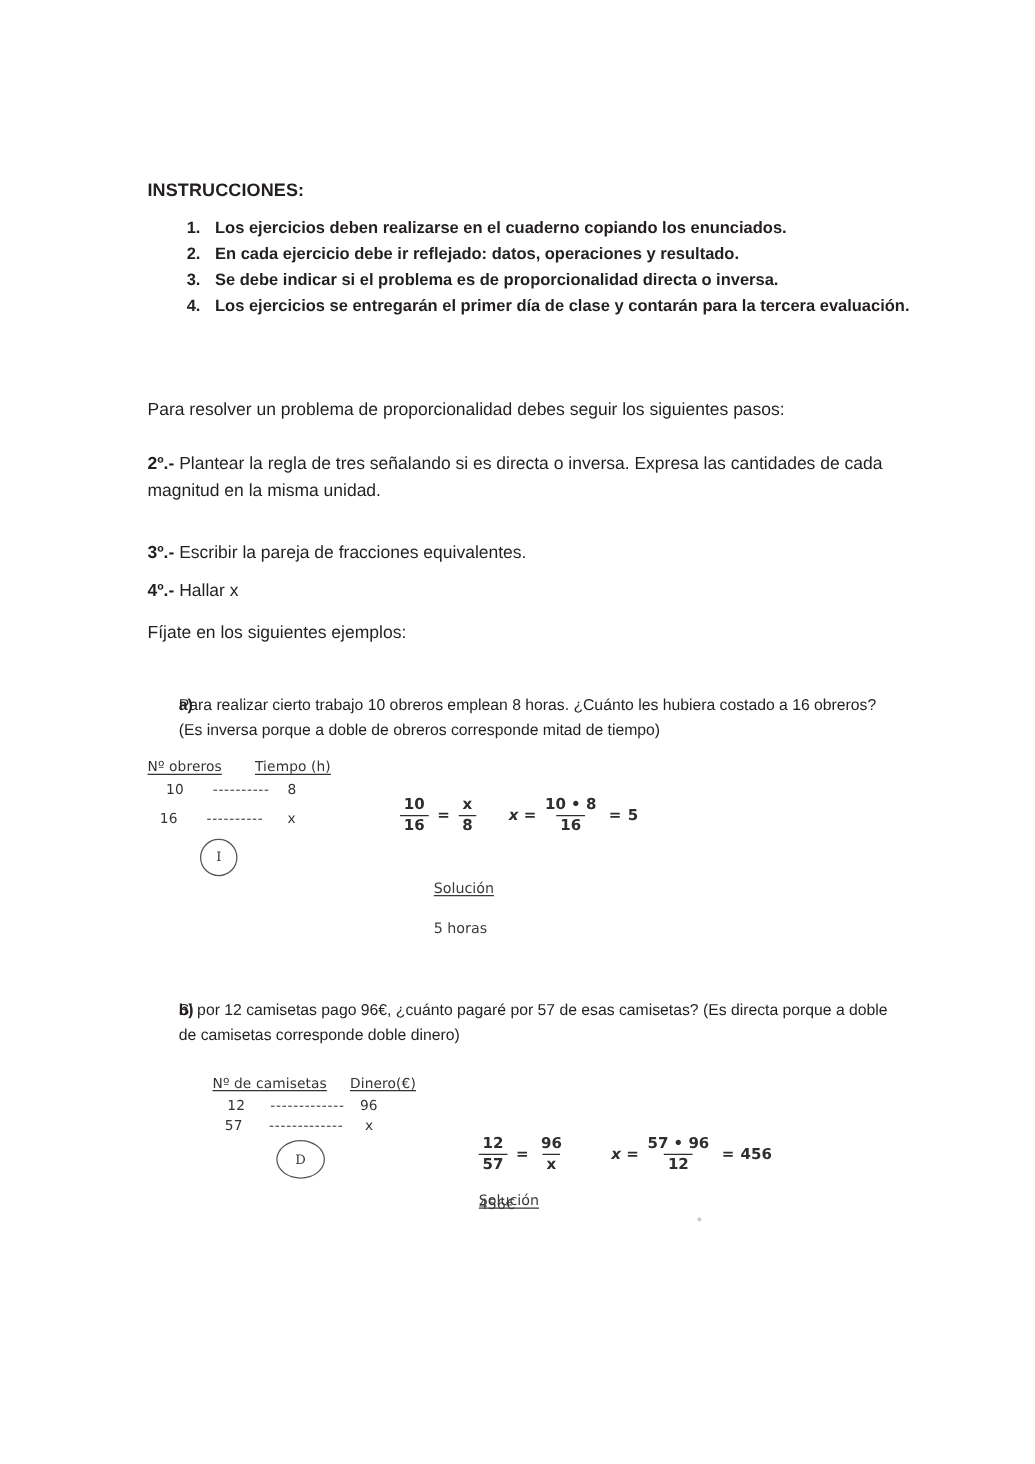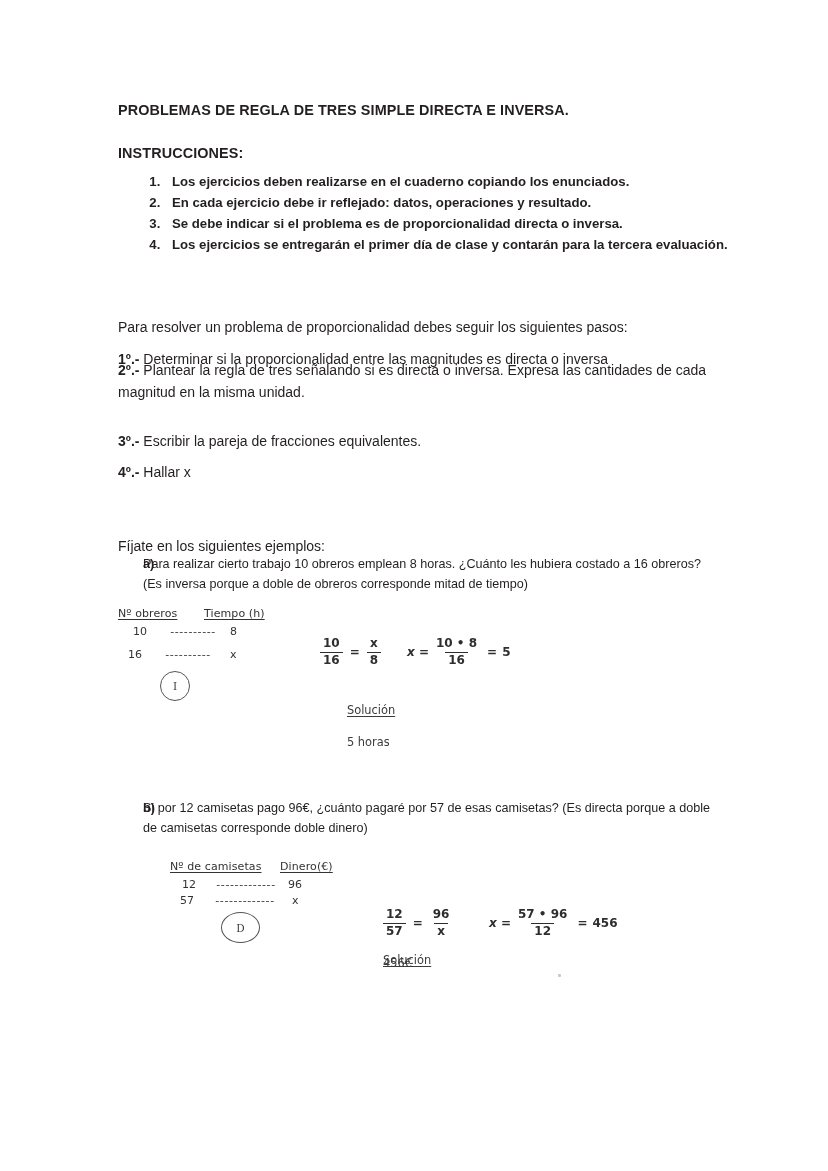--- a/index.html
+++ b/index.html
@@ -65,21 +65,21 @@
     font-size: 14px;
     line-height: 1.55;
   }
   .para b { font-weight: bold; }
 
   .p-intro { top: 317px; }
   .p-step1 { top: 349px; }
   .p-step2 { top: 360px; }
   .p-step3 { top: 431px; }
   .p-step4 { top: 462px; }
-  .p-examples { top: 536px; }
+  .p-examples { top: 495px; }
 
   
   .example {
     position: absolute;
     left: 143px;
     width: 580px;
     font-size: 12.6px;
     line-height: 1.6;
   }
   .example .marker {
@@ -183,35 +183,31 @@
     height: 3px;
     background: #c9c9c9;
     border-radius: 1px;
   }
 </style>
 </head>
 <body>
 
 <div class="page">
 
-  <div class="doc-title">PROBLEMAS DE REGLA DE TRES SIMPLE DIRECTA E INVERSA.</div>
   <div class="doc-subtitle">INSTRUCCIONES:</div>
 
   <ol class="instructions">
     <li>Los ejercicios deben realizarse en el cuaderno copiando los enunciados.</li>
     <li>En cada ejercicio debe ir reflejado: datos, operaciones y resultado.</li>
     <li>Se debe indicar si el problema es de proporcionalidad directa o inversa.</li>
     <li>Los ejercicios se entregarán el primer día de clase y contarán para la tercera evaluación.</li>
   </ol>
 
   <div class="para p-intro">Para resolver un problema de proporcionalidad debes seguir los siguientes pasos:</div>
 
-  <div class="para p-step1">
-    <b>1º.-</b><span> Determinar si la proporcionalidad entre las magnitudes es directa o inversa</span>
-  </div>
   <div class="para p-step2">
     <b>2º.-</b><span> Plantear la regla de tres señalando si es directa o inversa. Expresa las cantidades de cada magnitud en la misma unidad.</span>
   </div>
   <div class="para p-step3">
     <b>3º.-</b><span> Escribir la pareja de fracciones equivalentes.</span>
   </div>
   <div class="para p-step4">
     <b>4º.-</b><span> Hallar x</span>
   </div>
 

